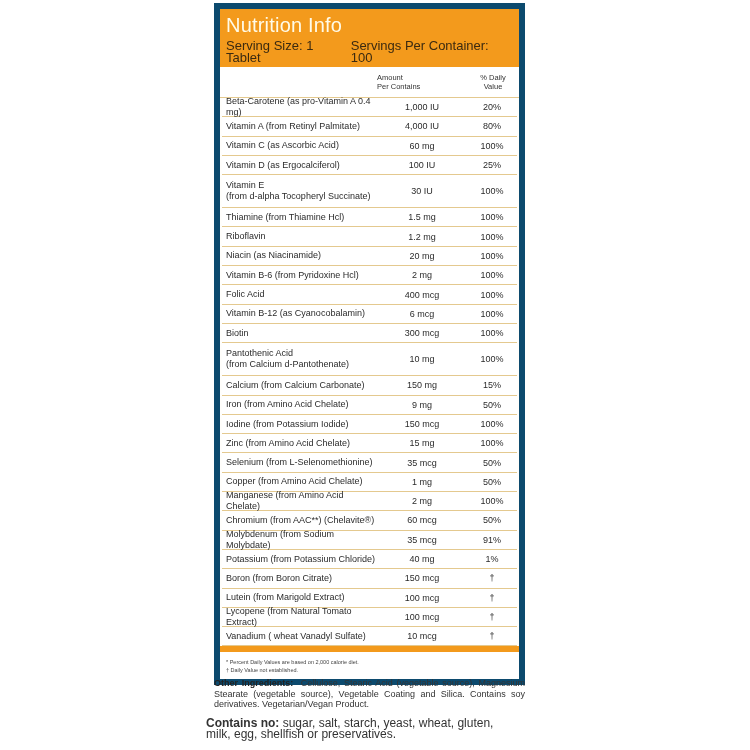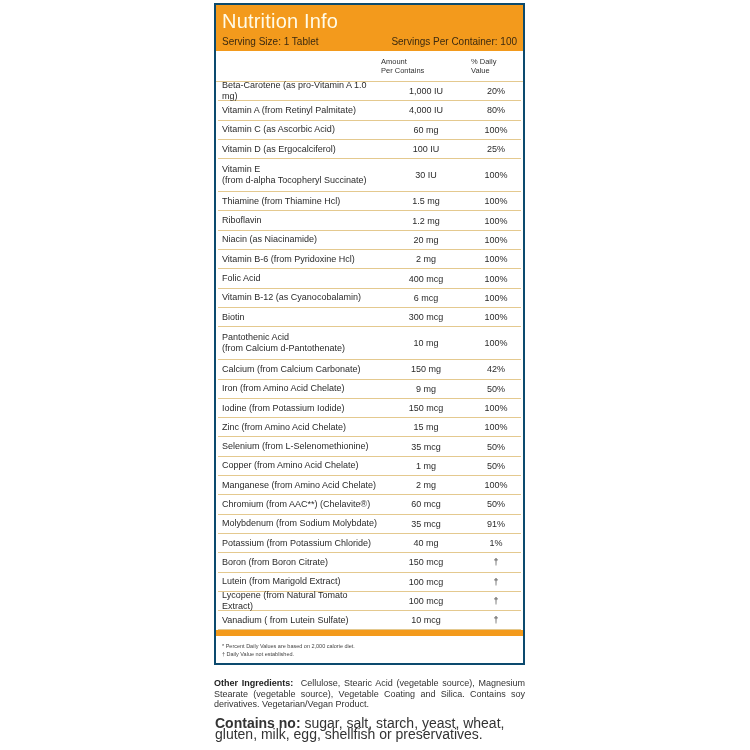--- a/index.html
+++ b/index.html
@@ -1,35 +1,35 @@
 <!DOCTYPE html>
 <html><head>
 <meta charset="utf-8">
 <style>
   html,body{margin:0;padding:0;background:#ffffff;}
   body{width:750px;height:750px;position:relative;overflow:hidden;font-family:"Liberation Sans",sans-serif;color:#2b2b2b;}
-  .label{position:absolute;left:214px;top:3px;width:311px;border:2px solid #0c4a6e;background:#fffefb;box-sizing:border-box;}
+  .label{position:absolute;left:214px;top:3px;width:311px;border:6px solid #0c4a6e;background:#fffefb;box-sizing:border-box;}
   .header{background:#f39a1c;padding:4px 6px 3px 6px;color:#fff;}
   .header .title{font-size:20px;line-height:24px;color:#fffbe8;letter-spacing:0.2px;}
-  .header .sub{display:flex;justify-content:space-between;font-size:10px;color:#3b2a10;margin-top:3px;line-height:12px;}
+  .header .sub{display:flex;justify-content:space-between;font-size:13px;color:#3b2a10;margin-top:3px;line-height:12px;}
   .colhead{display:flex;height:30px;align-items:center;border-bottom:1px solid #e4c98f;background:#fff;}
   .colhead .c1{flex:1;}
   .colhead .c2{width:90px;font-size:7.5px;line-height:9px;color:#333;}
-  .colhead .c3{width:52px;text-align:left;font-size:7.5px;line-height:9px;color:#333;}
+  .colhead .c3{width:52px;text-align:center;font-size:7.5px;line-height:9px;color:#333;}
   .rows{padding:0 2px;}
   .row{display:flex;align-items:center;border-bottom:1px solid #e4c98f;font-size:9px;height:18.3px;background:#fff;}
   .row.tall{height:32px;}
   .row .c1{flex:1;padding-left:4px;line-height:11px;}
   .row .c2{width:90px;text-align:center;}
   .row .c3{width:50px;text-align:center;}
   .bar{height:6px;background:#f39a1c;margin:0;}
   .foot{font-size:5.5px;line-height:8px;padding:6px 6px 5px 6px;color:#444;background:#fff;}
   .other{position:absolute;left:214px;top:678px;width:311px;font-size:9px;line-height:10.5px;color:#333;text-align:justify;}
   .other b{color:#222;margin-top:22px;}
-  .contains{position:absolute;left:215px;top:718px;width:311px;font-size:14px;line-height:10.5px;color:#333;}
+  .contains{position:absolute;left:206px;top:718px;width:311px;font-size:12px;line-height:10.5px;color:#333;}
 </style>
 </head>
 <body>
 
 <div class="label">
   <div class="header">
     <div class="title">Nutrition Info</div>
     <div class="sub">
       <span>Serving Size: 1 Tablet</span>
       <span>Servings Per Container: 100</span>
@@ -42,21 +42,21 @@
       <div>Per Contains</div>
     </div>
     <div class="c3">
       <div>% Daily</div>
       <div>Value</div>
     </div>
   </div>
   <div class="rows" id="rows">
       <div class="row">
         <div class="c1">
-          <div>Beta-Carotene (as pro-Vitamin A 1.0 mg)</div>
+          <div>Beta-Carotene (as pro-Vitamin A 0.4 mg)</div>
         </div>
         <div class="c2">1,000 IU</div>
         <div class="c3">20%</div>
       </div>
       <div class="row">
         <div class="c1">
           <div>Vitamin A (from Retinyl Palmitate)</div>
         </div>
         <div class="c2">4,000 IU</div>
         <div class="c3">80%</div>
@@ -138,21 +138,21 @@
           <div>(from Calcium d-Pantothenate)</div>
         </div>
         <div class="c2">10 mg</div>
         <div class="c3">100%</div>
       </div>
       <div class="row">
         <div class="c1">
           <div>Calcium (from Calcium Carbonate)</div>
         </div>
         <div class="c2">150 mg</div>
-        <div class="c3">42%</div>
+        <div class="c3">15%</div>
       </div>
       <div class="row">
         <div class="c1">
           <div>Iron (from Amino Acid Chelate)</div>
         </div>
         <div class="c2">9 mg</div>
         <div class="c3">50%</div>
       </div>
       <div class="row">
         <div class="c1">
@@ -226,21 +226,21 @@
       </div>
       <div class="row">
         <div class="c1">
           <div>Lycopene (from Natural Tomato Extract)</div>
         </div>
         <div class="c2">100 mcg</div>
         <div class="c3">†</div>
       </div>
       <div class="row">
         <div class="c1">
-          <div>Vanadium ( from Lutein Sulfate)</div>
+          <div>Vanadium ( wheat Vanadyl Sulfate)</div>
         </div>
         <div class="c2">10 mcg</div>
         <div class="c3">†</div>
       </div>
     </div>
   <div class="bar"></div>
   <div class="foot">
     <div>* Percent Daily Values are based on 2,000 calorie diet.</div>
     <div>† Daily Value not established.</div>
   </div>

